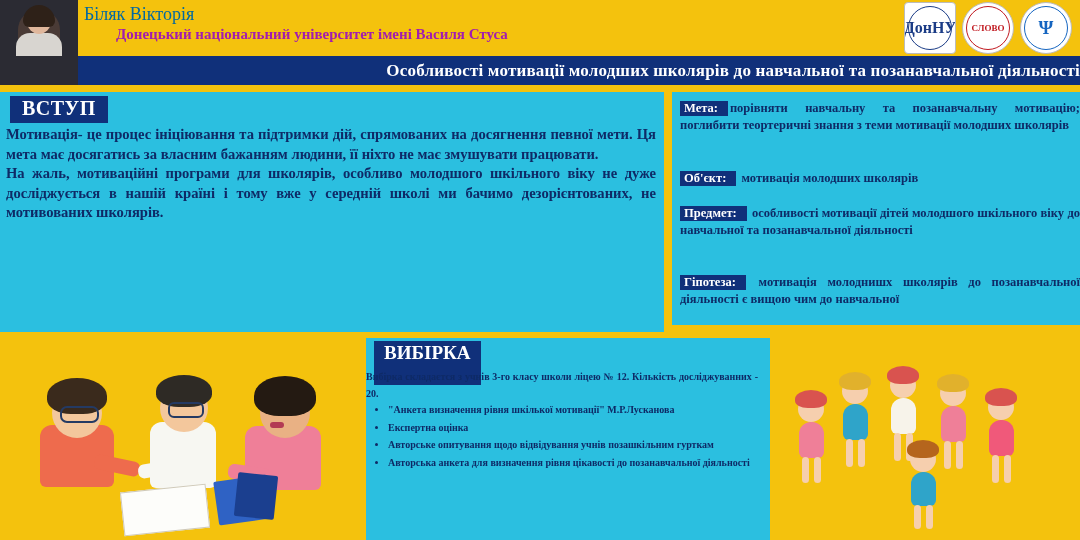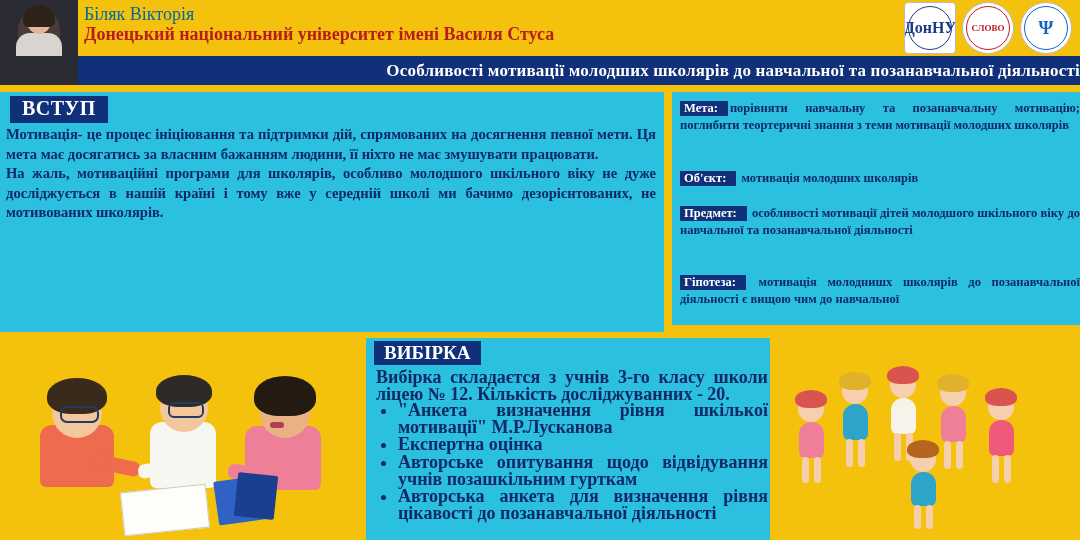--- a/index.html
+++ b/index.html
@@ -67,24 +67,25 @@
     top: 4px;
     color: #0b2f6e;
   }
   .header-name {
     font-size: 18px;
     font-weight: normal;
     line-height: 20px;
     color: #0369a1;
   }
   .header-univ {
-    font-size: 18px;
+    font-size: 15px;
     font-weight: bold;
     line-height: 20px;
-    color: #b91c1c;
+    color: #a21caf;
+    margin-left: 32px;
   }
 
   .logos {
     position: absolute;
     right: 8px;
     top: 2px;
     display: flex;
     gap: 6px;
     align-items: center;
   }
@@ -225,29 +226,29 @@
     background: #2bbfe0;
   }
   .sample-heading {
     position: absolute;
     left: 8px;
     top: 3px;
     background: #10307a;
     color: #ffffff;
     font-size: 19px;
     font-weight: bold;
-    padding: 1px 10px 1px 10px;
+    padding: 1px 10px 21px 10px;
   }
   .sample-body {
     position: absolute;
-    left: 10px;
+    left: 0;
     top: 31px;
     width: 392px;
     color: #0e2a66;
-    font-size: 18px;
+    font-size: 10px;
     line-height: 16.6px;
     font-weight: bold;
     text-align: justify;
   }
   .sample-body p { margin: 0; }
   .sample-list {
     margin: 0;
     padding-left: 22px;
   }
   .sample-list li {

